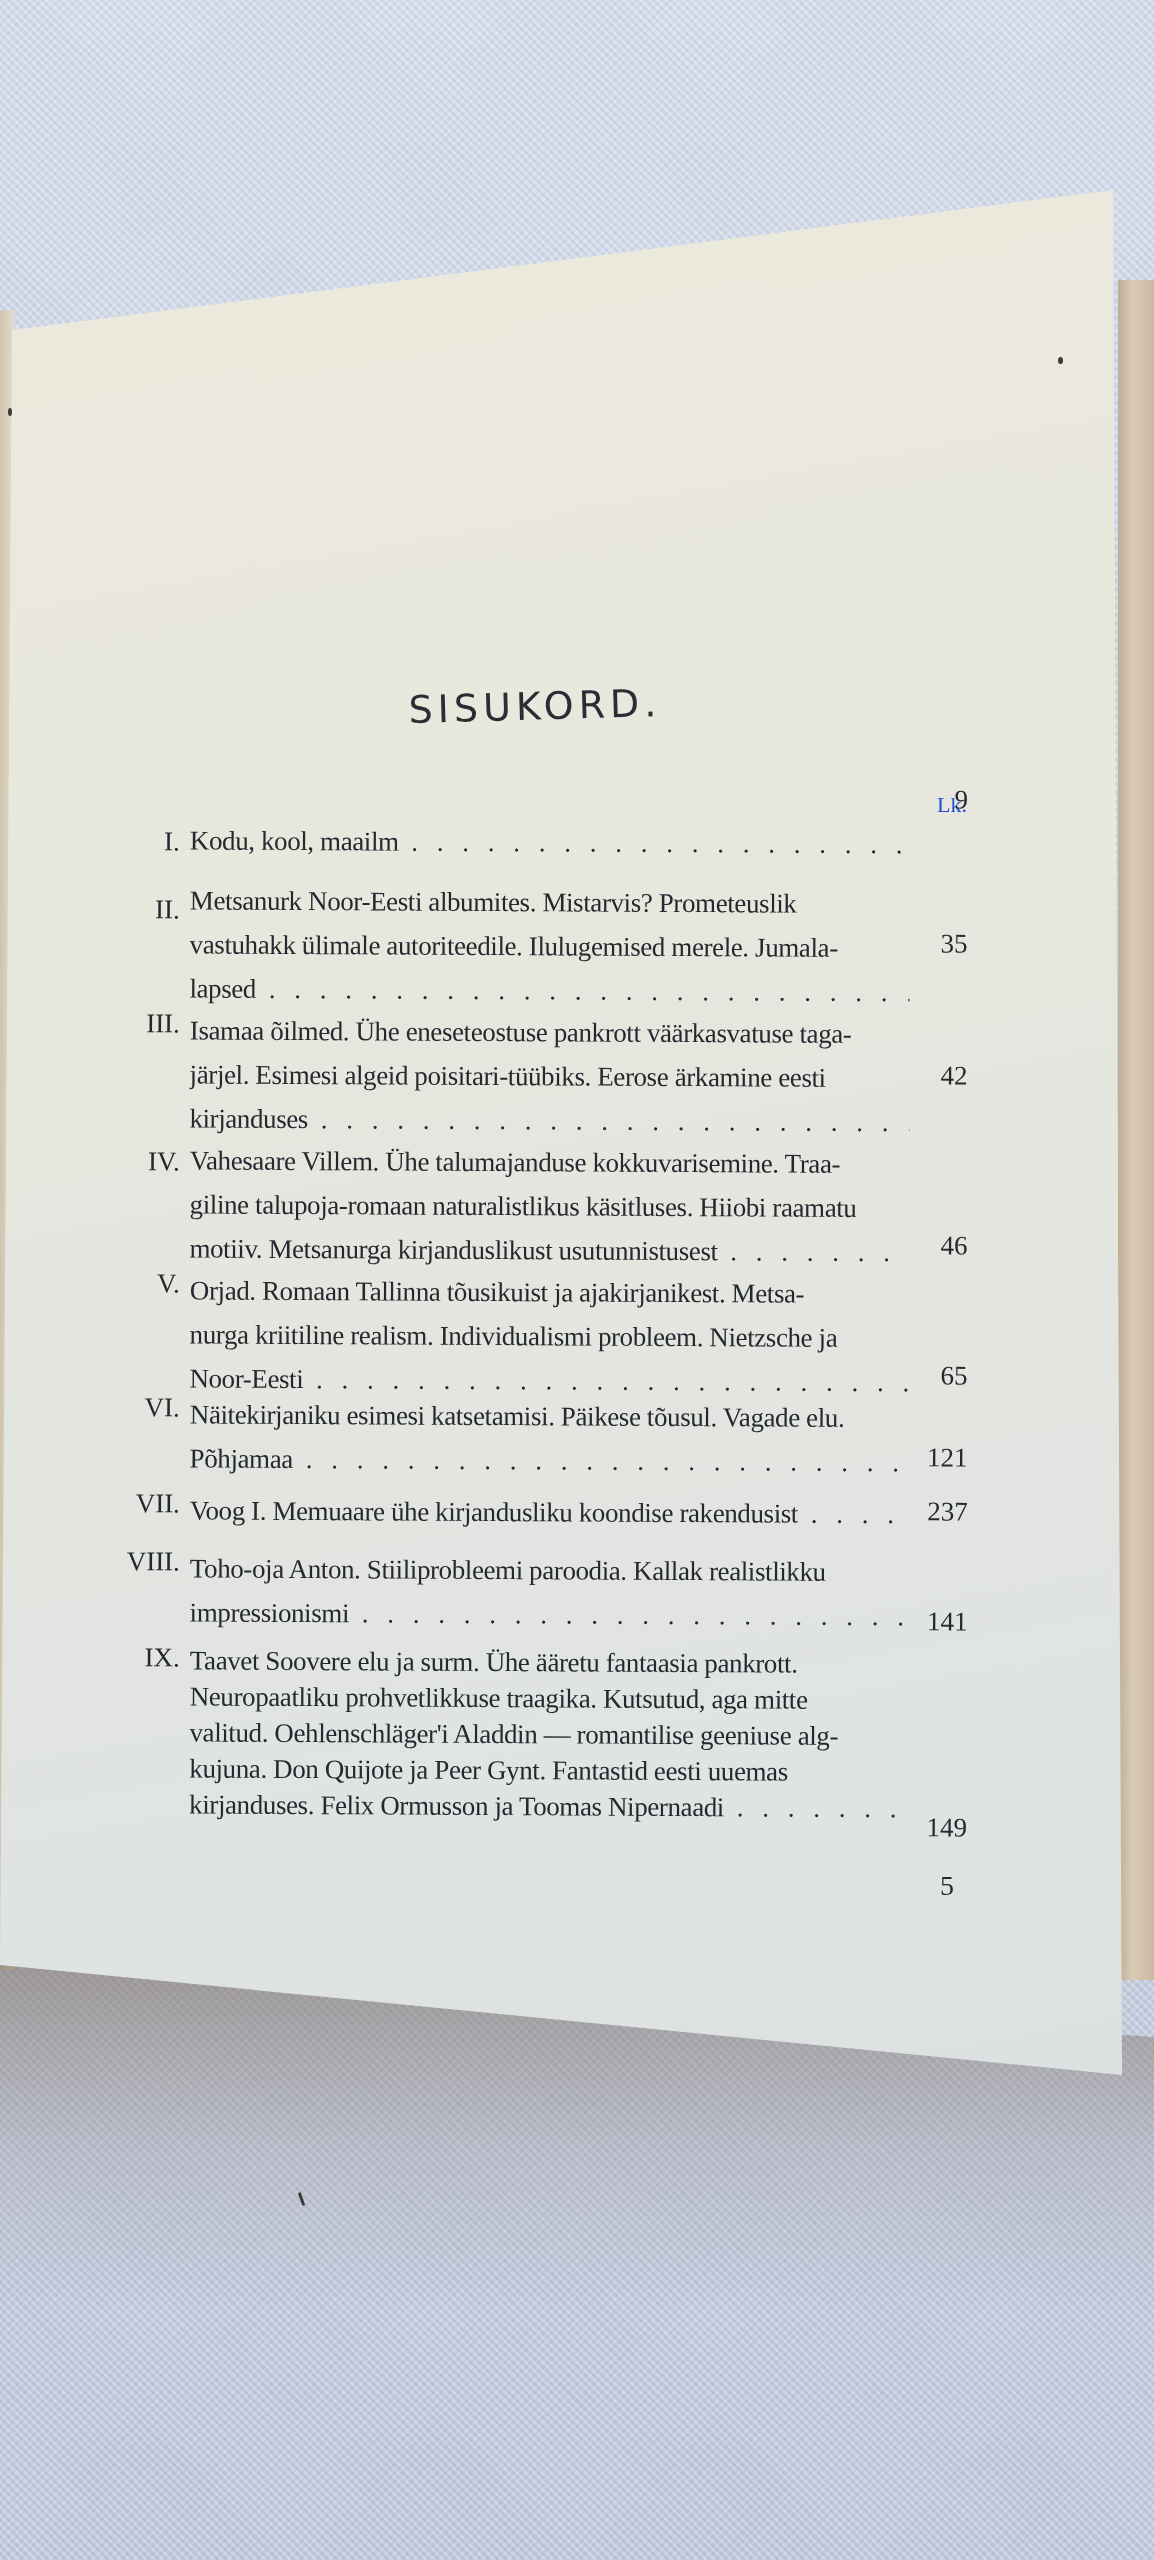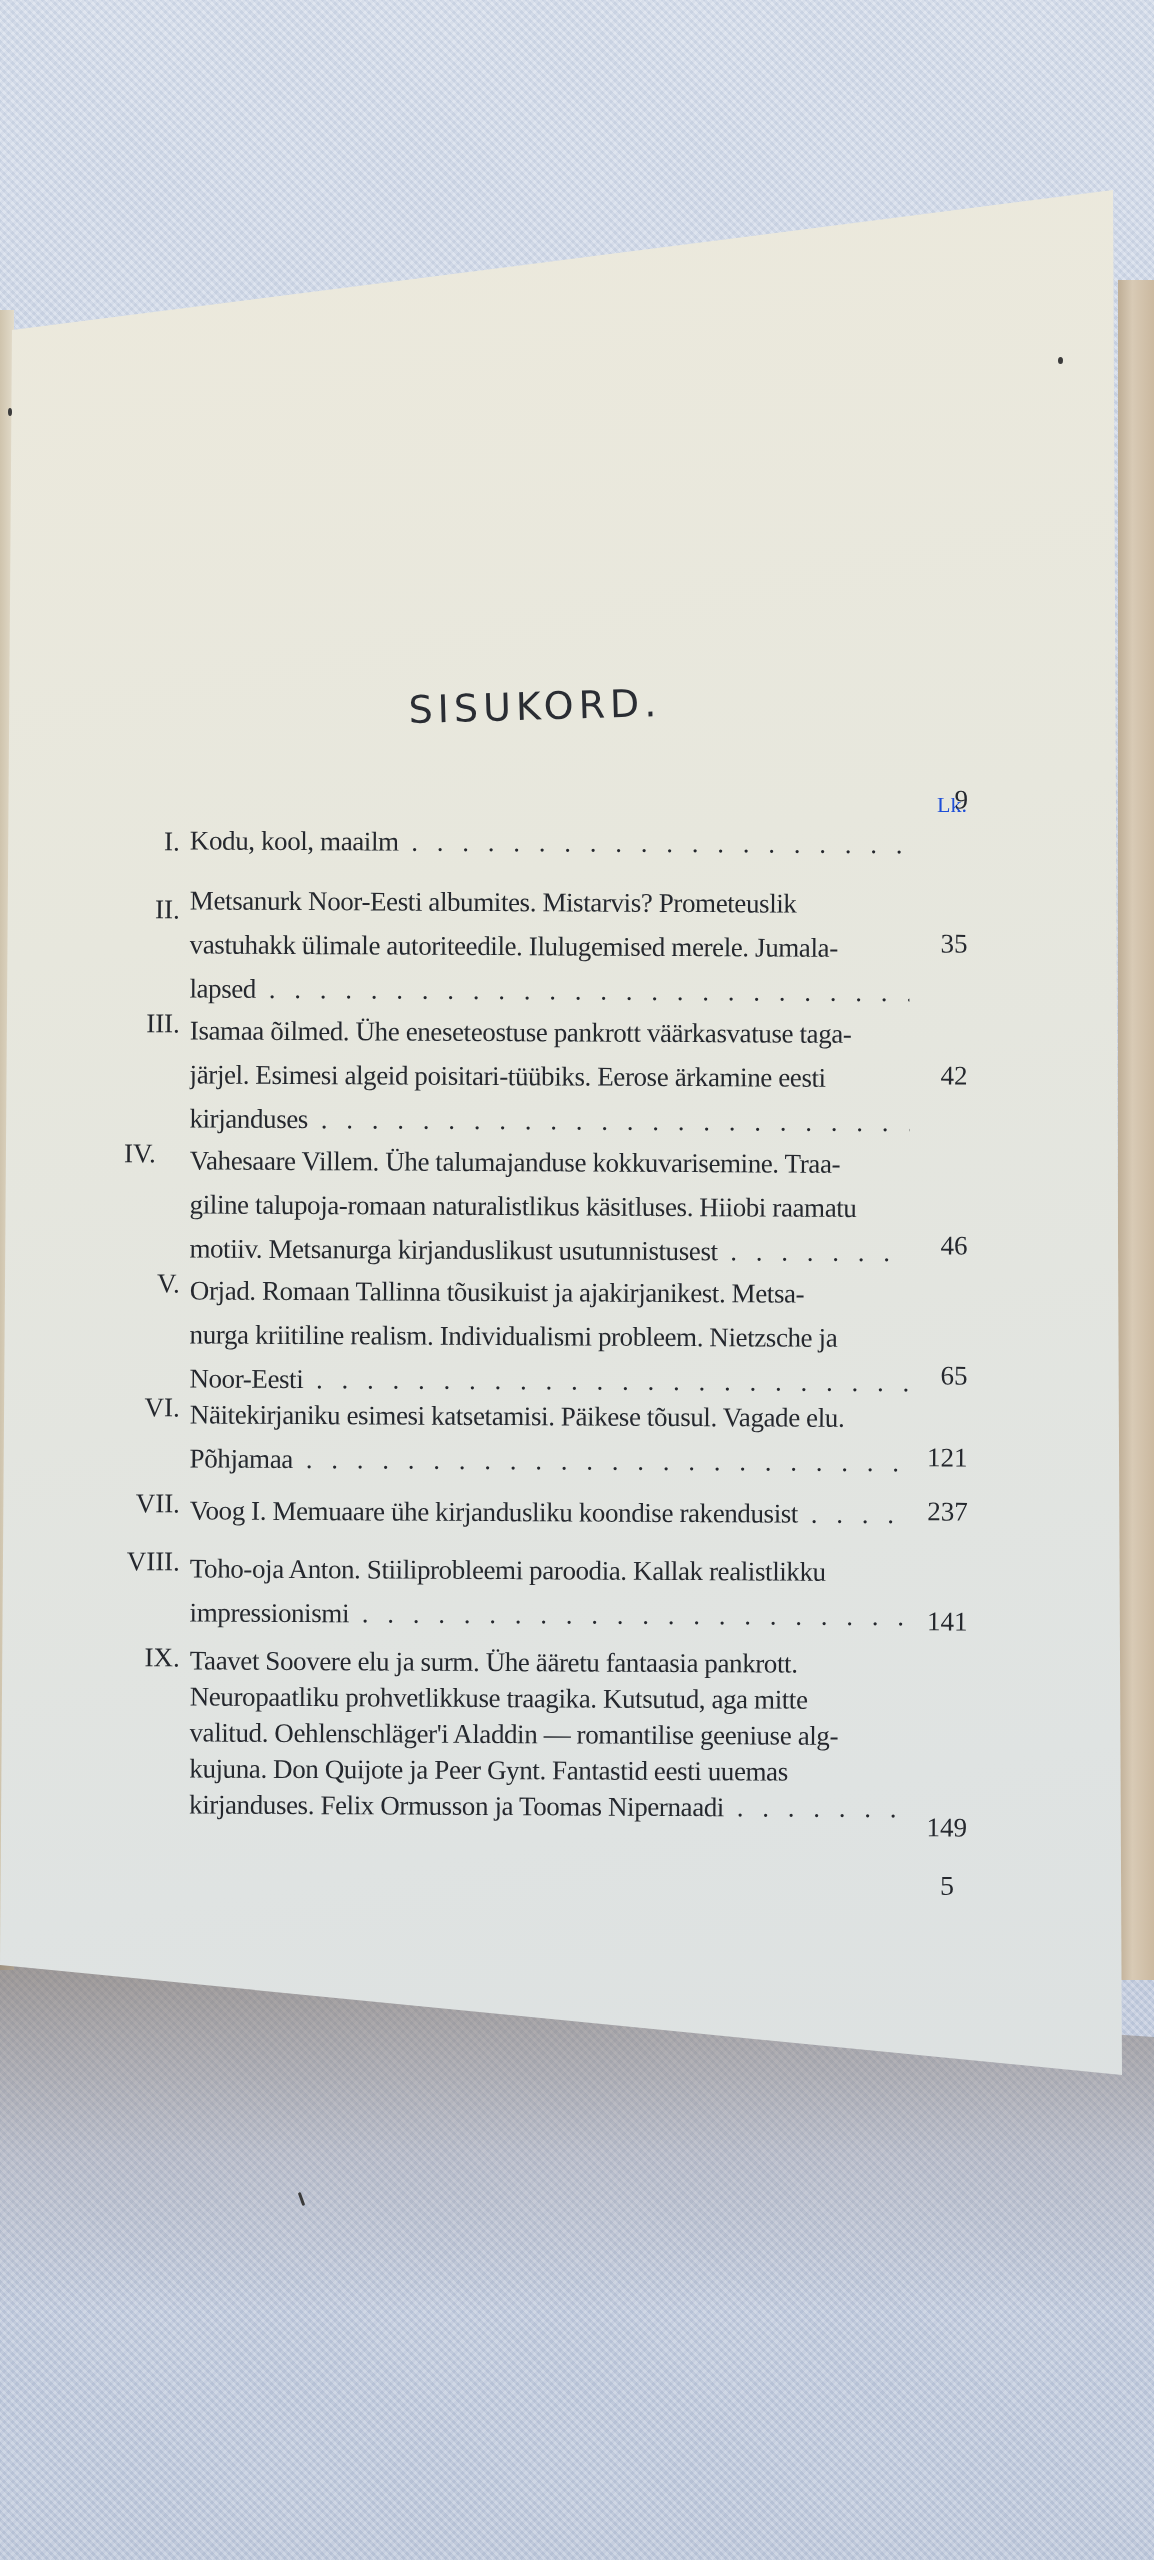--- a/index.html
+++ b/index.html
@@ -187,21 +187,21 @@
       <span class="num" style="top:0;">III.</span>
       <div class="text">
         <span class="line">Isamaa õilmed. Ühe eneseteostuse pankrott väärkasvatuse taga-</span>
         <span class="line">järjel. Esimesi algeid poisitari-tüübiks. Eerose ärkamine eesti</span>
         <span class="line last">kirjanduses</span>
       </div>
       <span class="page-no" style="top:48px;">42</span>
     </div>
 
     <div class="entry" style="top:1138px;">
-      <span class="num" style="top:0;text-align:center;">IV.</span>
+      <span class="num" style="top:8px;">IV.</span>
       <div class="text">
         <span class="line">Vahesaare Villem. Ühe talumajanduse kokkuvarisemine. Traa-</span>
         <span class="line">giline talupoja-romaan naturalistlikus käsitluses. Hiiobi raamatu</span>
         <span class="line last">motiiv. Metsanurga kirjanduslikust usutunnistusest</span>
       </div>
       <span class="page-no" style="top:88px;">46</span>
     </div>
 
     <div class="entry" style="top:1268px;">
       <span class="num" style="top:0;">V.</span>

